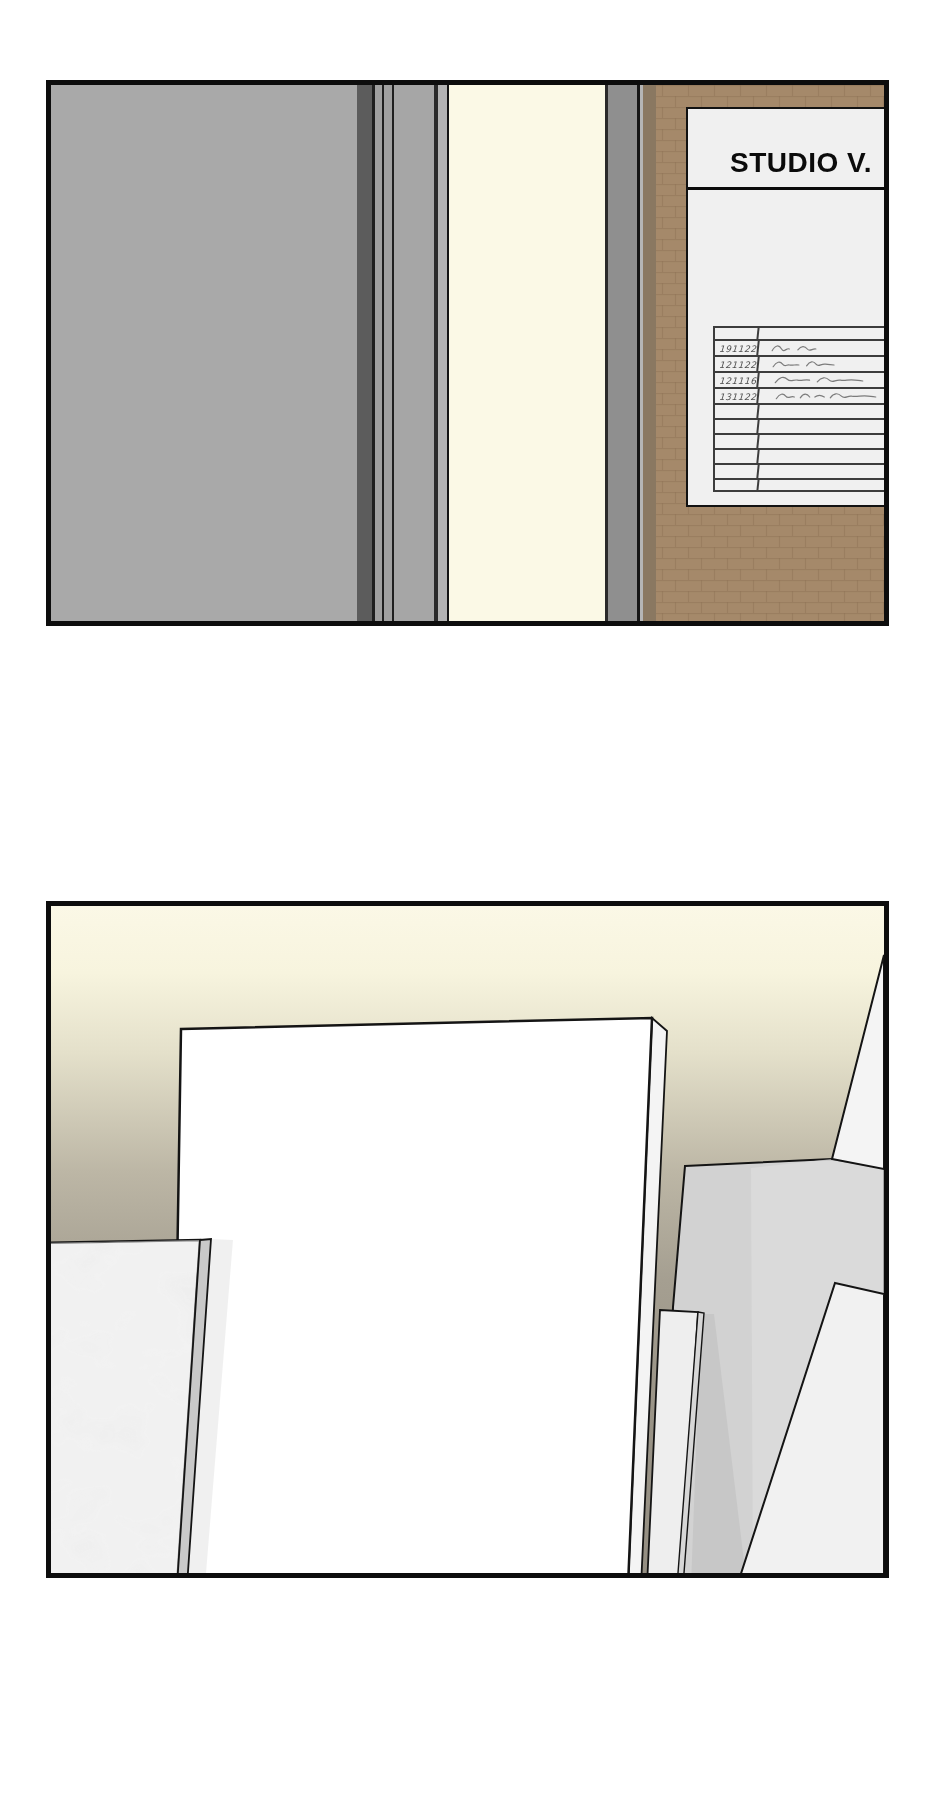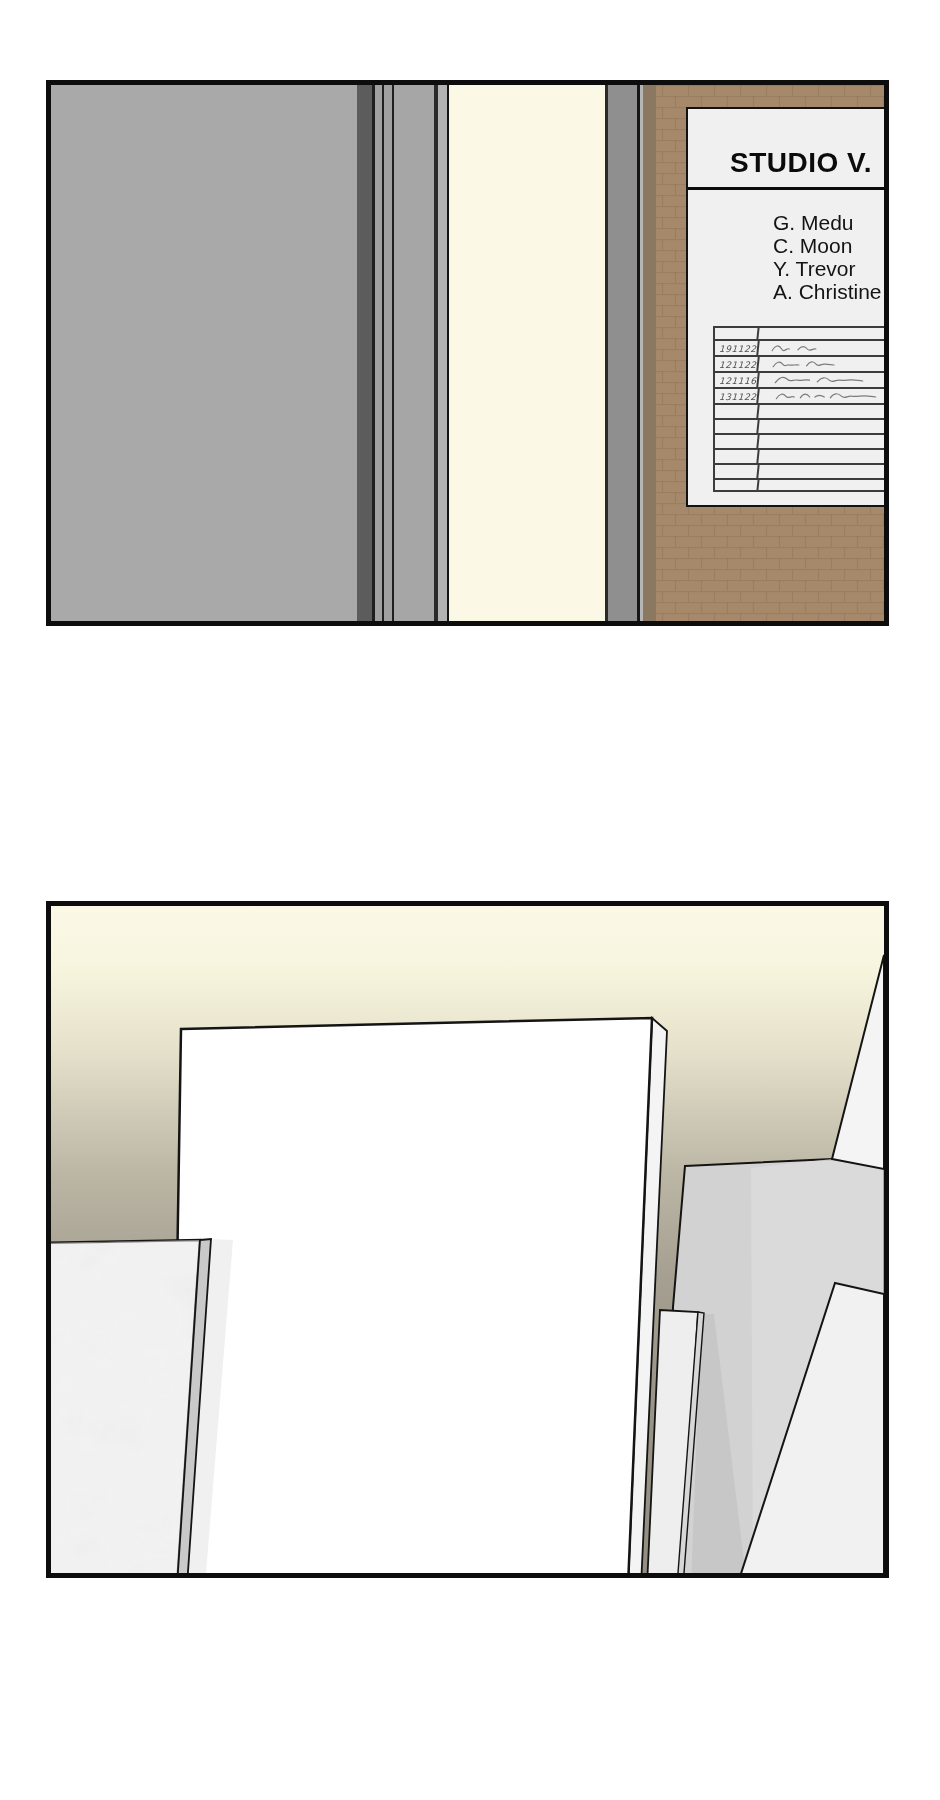--- a/index.html
+++ b/index.html
@@ -65,26 +65,20 @@
             <line x1="6.5" y1="0" x2="6.5" y2="11"></line>
             <line x1="19.5" y1="11" x2="19.5" y2="22"></line>
           </g>
         </pattern>
       </defs>
       <rect width="228" height="536" fill="url(#brick)"></rect>
     </svg>
 
     <div class="sign">
       <div class="sign-title">STUDIO V.</div>
-      <div class="member-list" id="member-list">
-          <div>G. Medu</div>
-          <div>C. Moon</div>
-          <div>Y. Trevor</div>
-          <div>A. Christine</div>
-        </div>
       <div class="logbook" id="logbook">
           <div class="log-row" style="height: 13px;">
             <div class="log-date"></div>
             <div class="log-sig"></div>
           </div>
           <div class="log-row" style="height: 16px;">
             <div class="log-date">191122</div>
             <div class="log-sig">
               <svg class="sig-svg" width="64" height="12" viewBox="0 0 64 14">
                 <path d="M3,9 C7,2 11,2 14,7 S20,5 23,7 M33,8 C37,3 41,3 44,7 S50,6 54,7" fill="none" stroke="#6f6f6f" stroke-width="1.4" stroke-linecap="round" opacity="0.9"></path>

